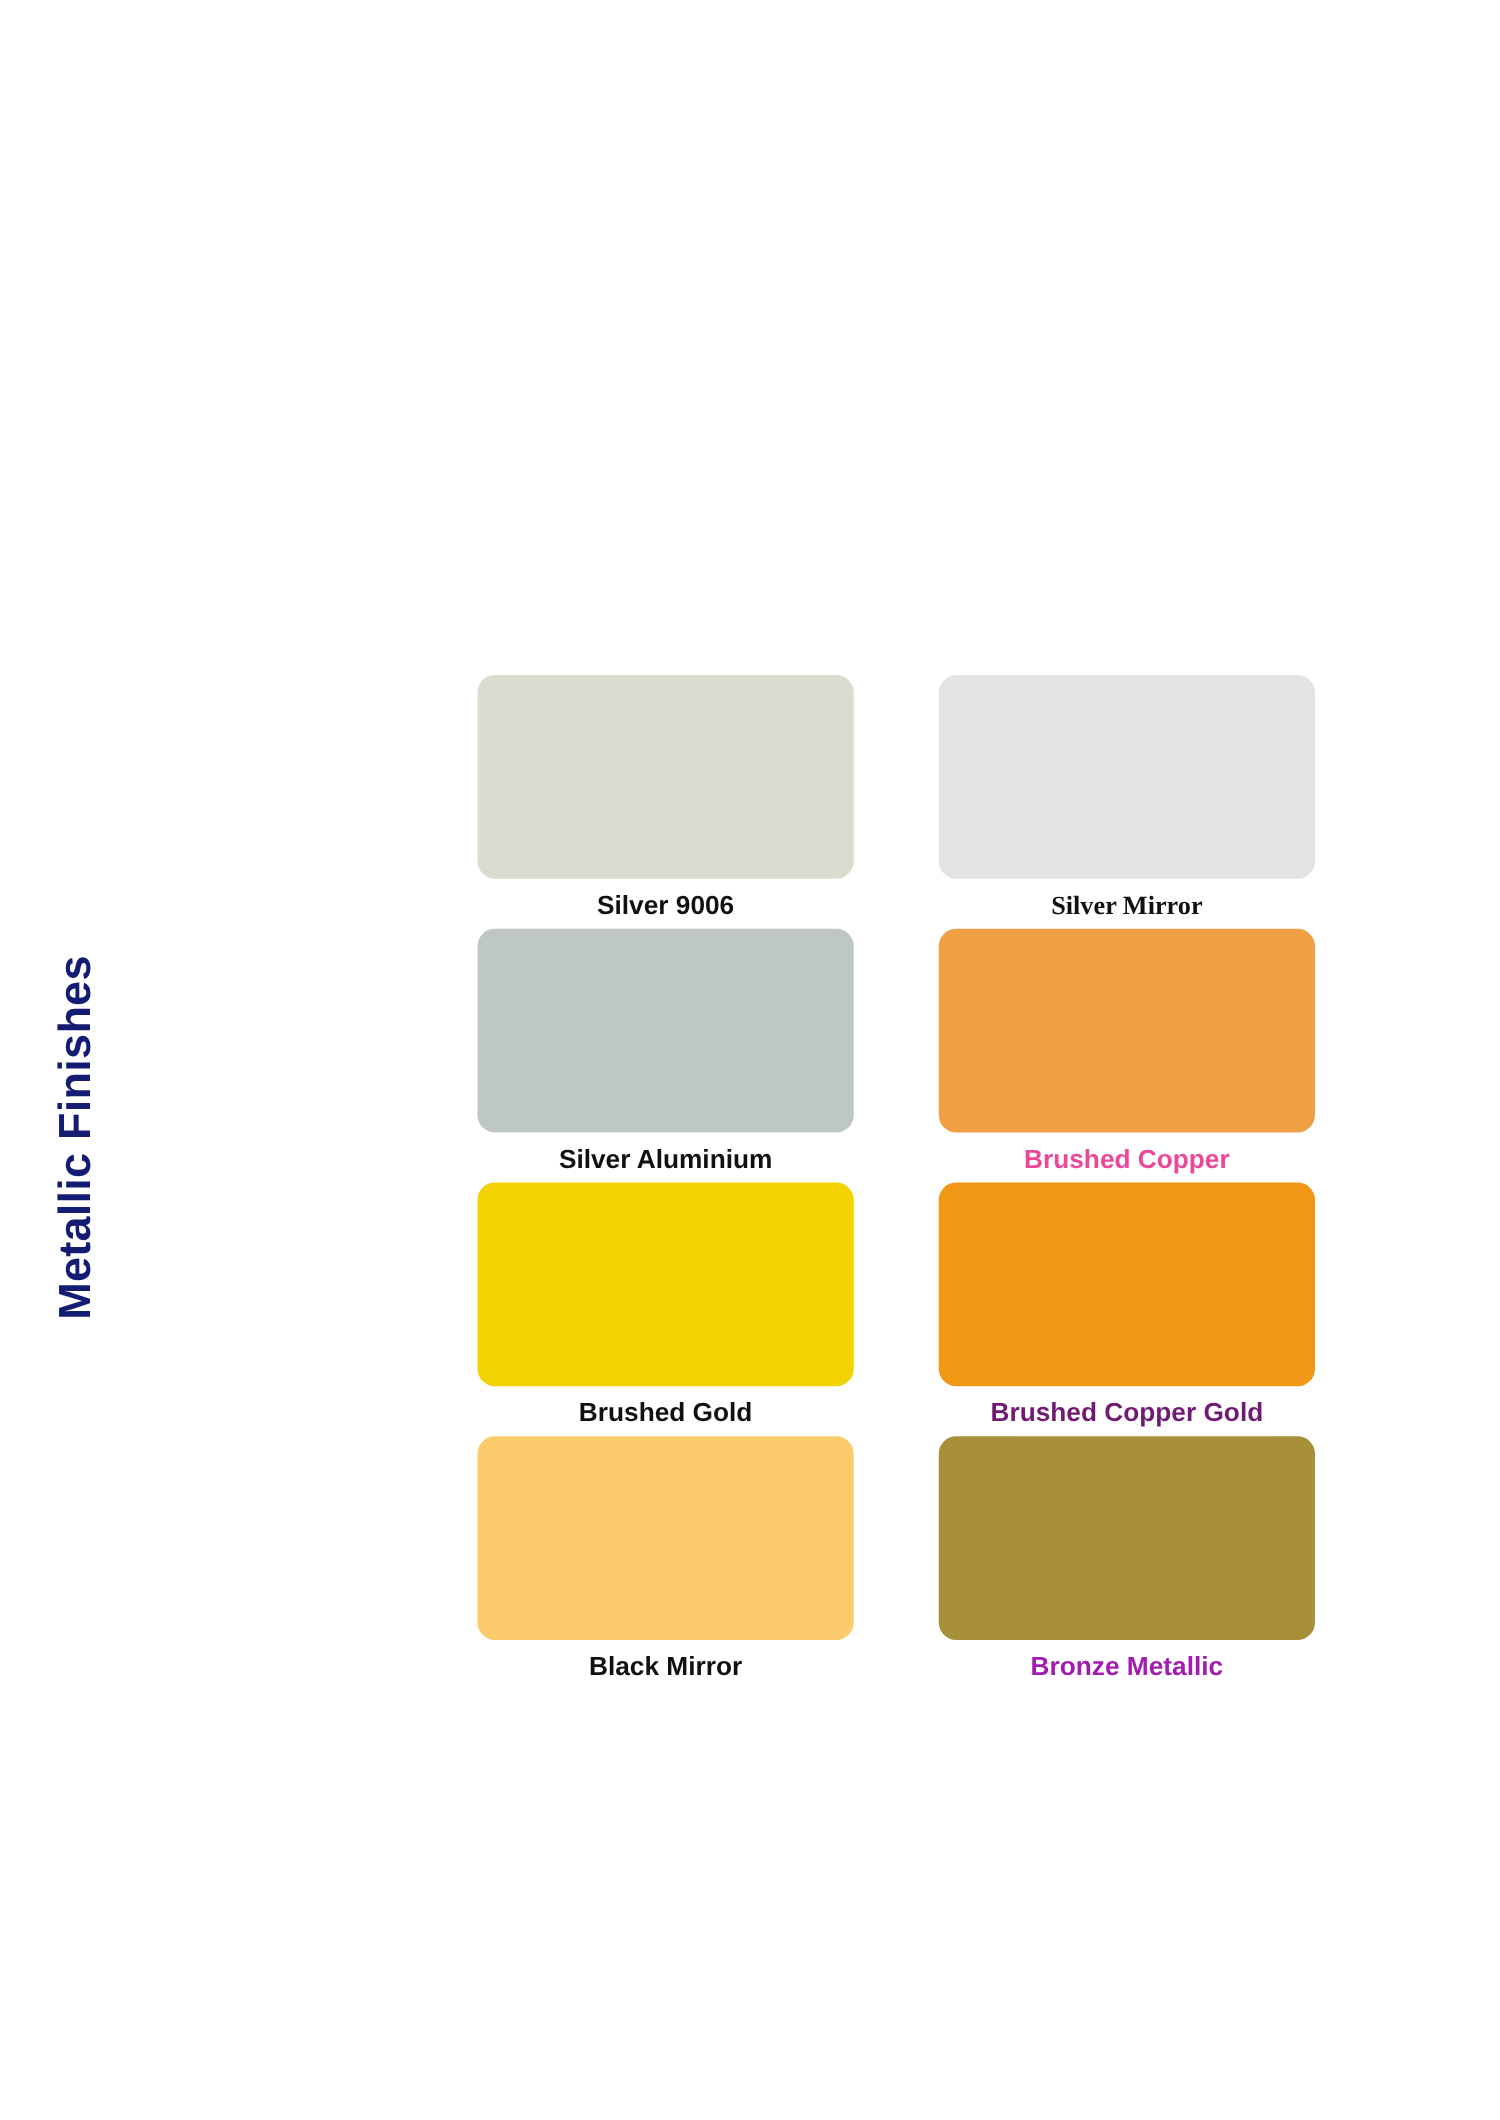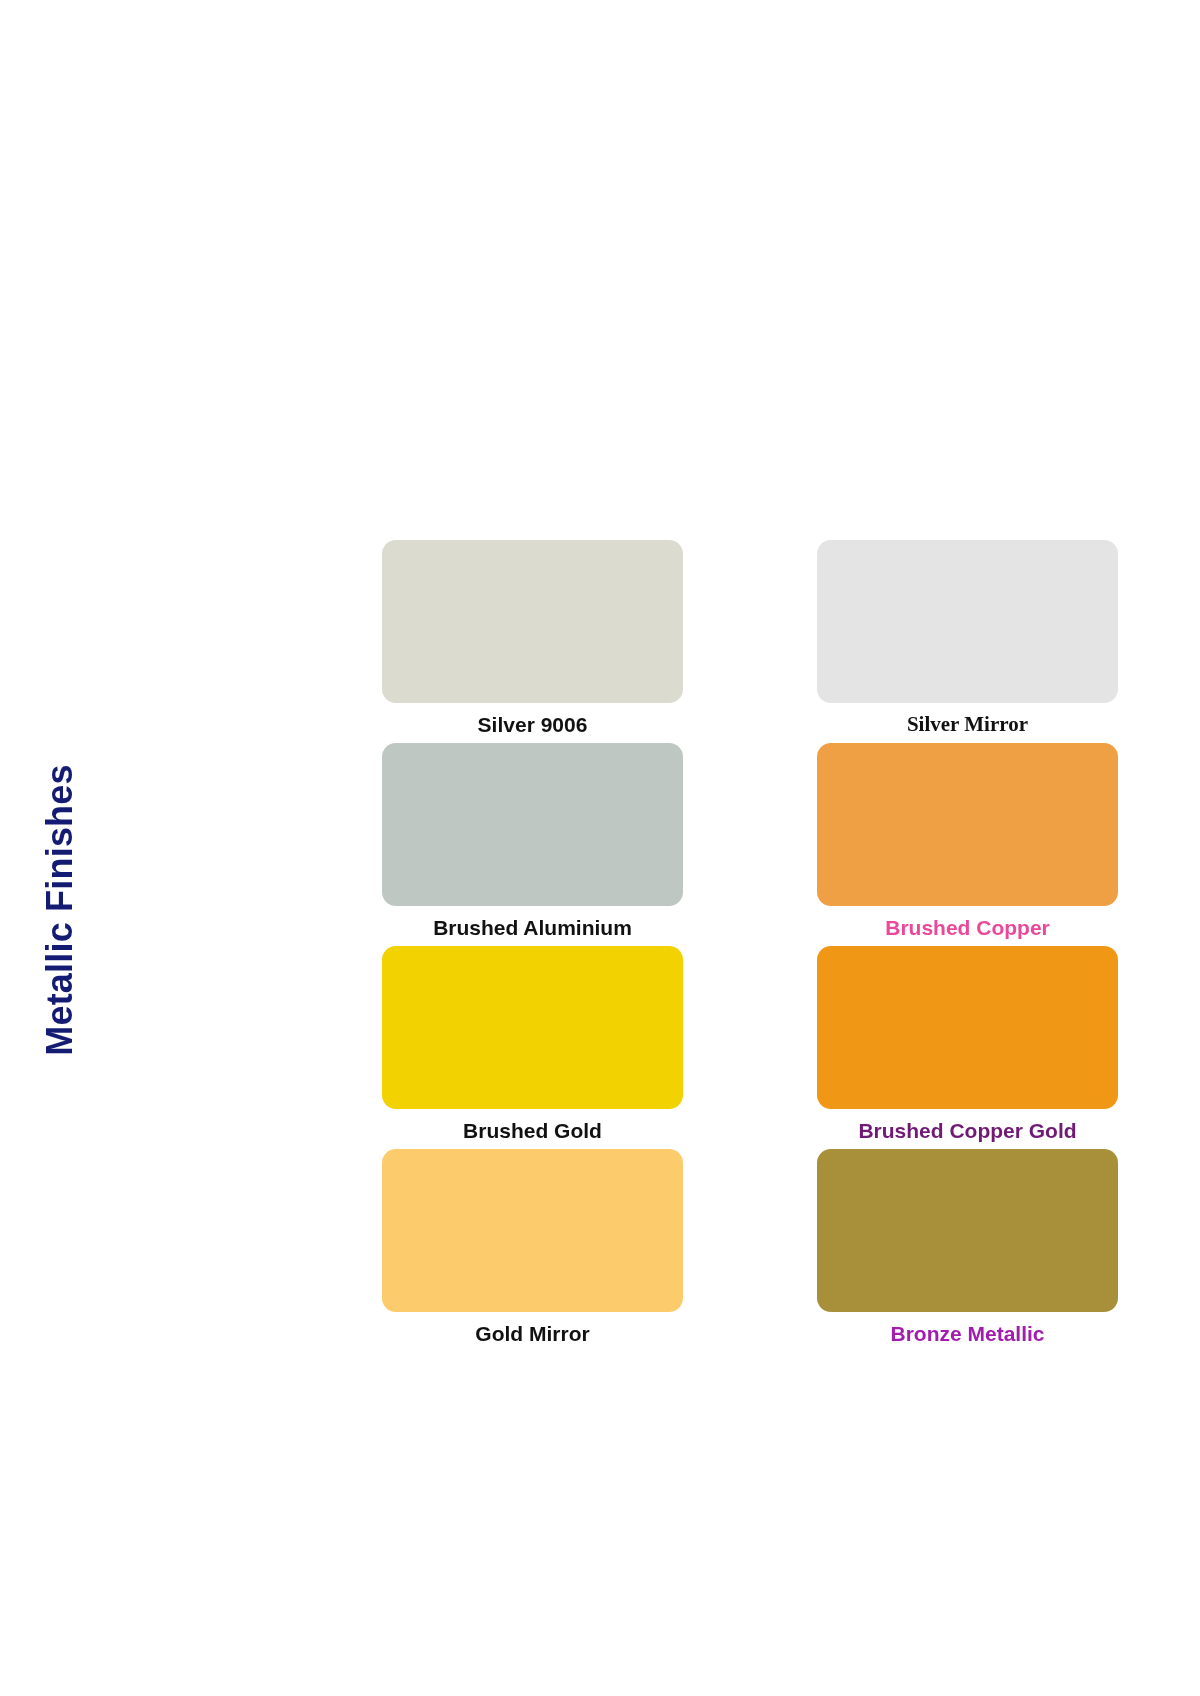--- a/index.html
+++ b/index.html
@@ -44,21 +44,21 @@
   .grid {
     position: absolute;
     left: 382px;
     top: 540px;
     width: 670px;
   }
   .row {
     display: flex;
     justify-content: space-between;
     align-items: flex-start;
-    width: 736px;
+    width: 670px;
   }
   .cell {
     width: 301px;
     display: flex;
     flex-direction: column;
     align-items: center;
   }
   .swatch {
     width: 301px;
     height: 163px;
@@ -99,21 +99,21 @@
       </div>
       <div class="cell">
         <div class="swatch" style="background: rgb(228, 228, 229);"></div>
         <div class="caption" style="color: rgb(17, 17, 17); font-family: Liberation Serif, serif;">Silver Mirror</div>
       </div>
     </div>
 
     <div class="row">
       <div class="cell">
         <div class="swatch" style="background: rgb(191, 199, 194);"></div>
-        <div class="caption" style="color: rgb(17, 17, 17);">Brushed Aluminium</div>
+        <div class="caption" style="color: rgb(17, 17, 17);">Silver Aluminium</div>
       </div>
       <div class="cell">
         <div class="swatch" style="background: rgb(239, 160, 68);"></div>
         <div class="caption" style="color: #ec4899;">Brushed Copper</div>
       </div>
     </div>
 
     <div class="row">
       <div class="cell">
         <div class="swatch" style="background: rgb(242, 210, 0);"></div>
@@ -121,21 +121,21 @@
       </div>
       <div class="cell">
         <div class="swatch" style="background: rgb(240, 151, 21);"></div>
         <div class="caption" style="color: #701a75;">Brushed Copper Gold</div>
       </div>
     </div>
 
     <div class="row">
       <div class="cell">
         <div class="swatch" style="background: rgb(252, 203, 107);"></div>
-        <div class="caption" style="color: rgb(17, 17, 17);">Gold Mirror</div>
+        <div class="caption" style="color: rgb(17, 17, 17);">Black Mirror</div>
       </div>
       <div class="cell">
         <div class="swatch" style="background: rgb(168, 144, 58);"></div>
         <div class="caption" style="color: #a21caf; text-align: right;">Bronze Metallic</div>
       </div>
     </div>
 
 
   </div>
 </div>

